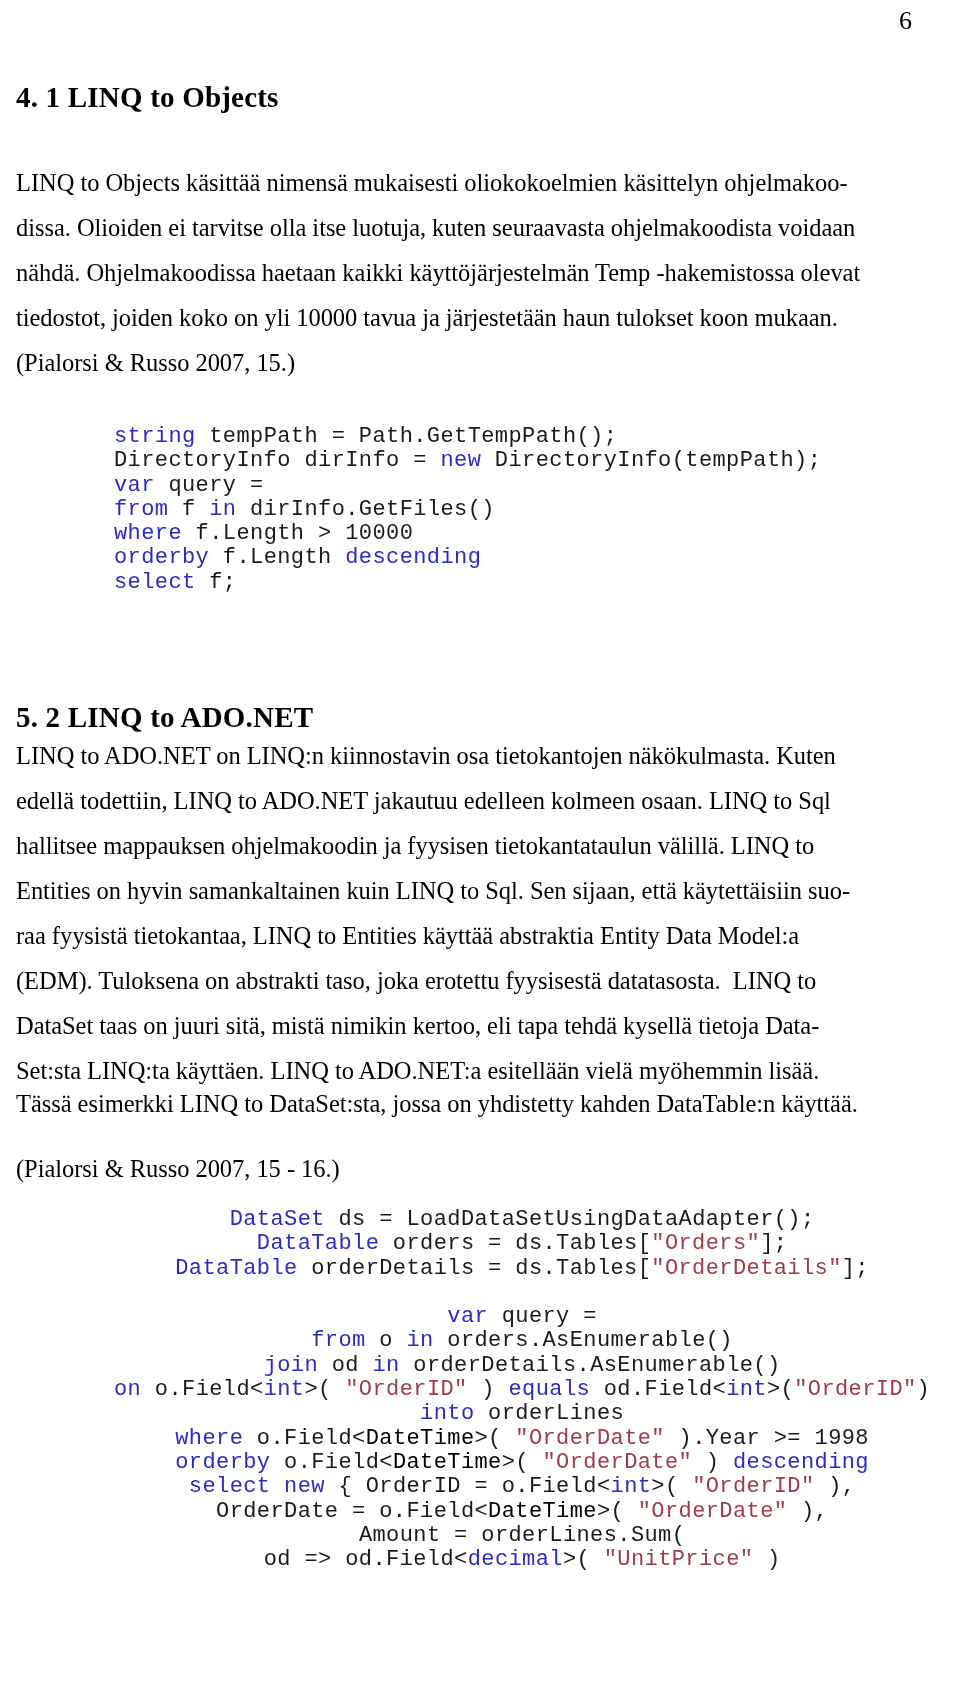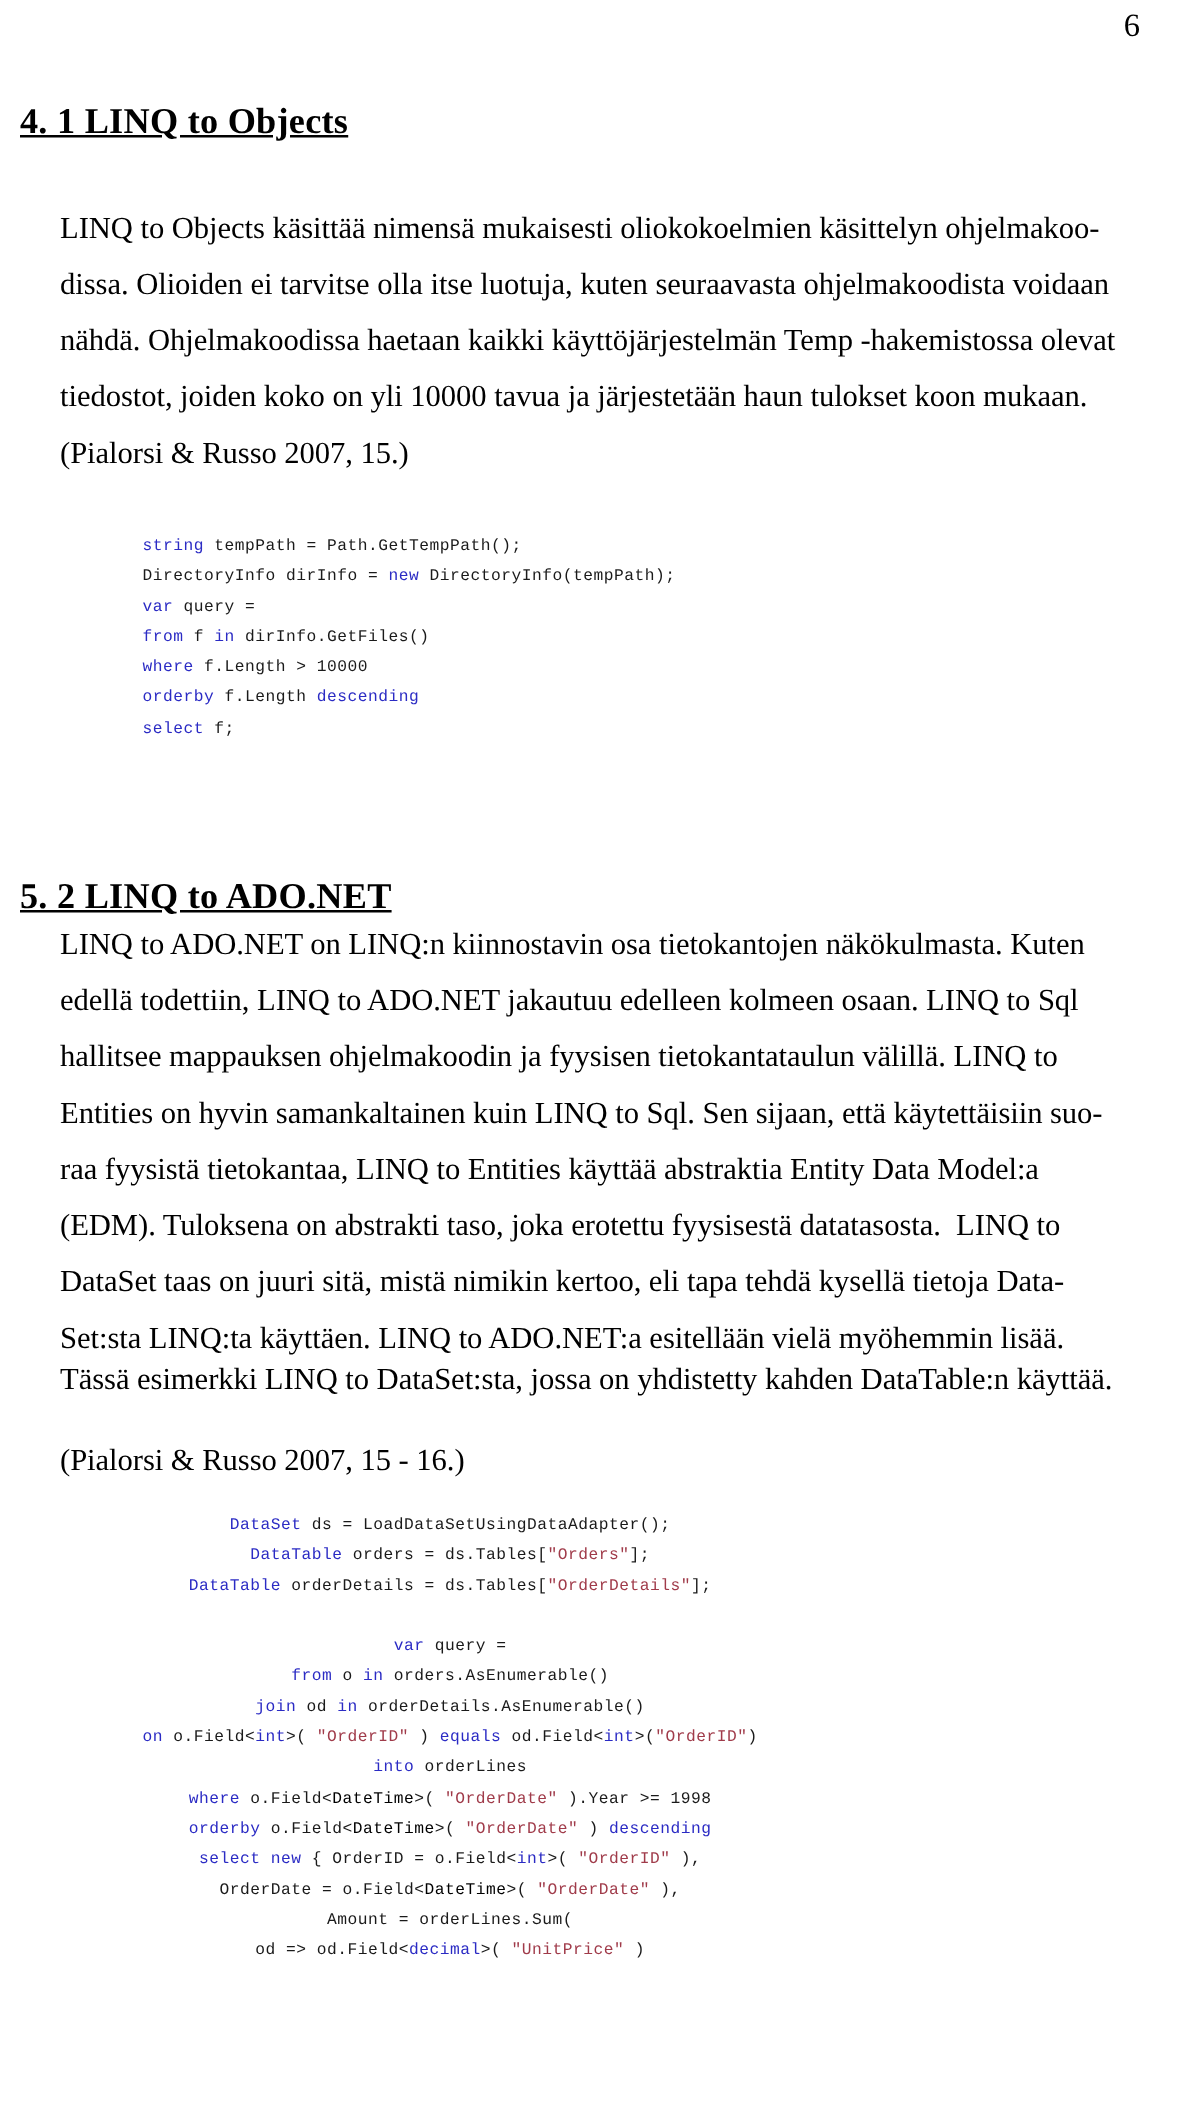--- a/index.html
+++ b/index.html
@@ -46,50 +46,48 @@
 
   
   h2.section-heading {
     font-family: "Liberation Serif", "DejaVu Serif", serif;
     font-weight: bold;
     font-size: 29px;
     line-height: 34px;
     margin: 0;
     padding: 0;
     letter-spacing: 0.2px;
-    text-decoration: underline;
   }
 
   .h-4-1 { position: absolute; left: 0; top: 80px; }
   .h-4-2 { position: absolute; left: 0; top: 700px; }
 
   
   .para {
     position: absolute;
     left: 0;
     font-family: "Liberation Serif", "DejaVu Serif", serif;
     font-size: 24.5px;
     line-height: 45px;
     text-align: left;
     white-space: pre-wrap;
     letter-spacing: -0.05px;
-    margin-left: 32px;
   }
 
   .para-1 { top: 160px; width: 890px; }
   .para-2 { top: 733px; width: 890px; }
   .para-3 { top: 1081px; width: 890px; }
   .para-4 { top: 1146px; width: 890px; }
 
   
   .code {
     position: absolute;
     left: 98px;
     font-family: "Liberation Mono", "DejaVu Sans Mono", monospace;
-    font-size: 13px;
+    font-size: 22px;
     line-height: 24.3px;
     white-space: pre;
     color: #1a1a1a;
     letter-spacing: 0.4px;
   }
   .code-1 { top: 425px; }
   .code-2 { top: 1208px; text-align: center; }
 
   .kw  { color: #2b2bc4; }      
   .typ { color: #000000; }      

